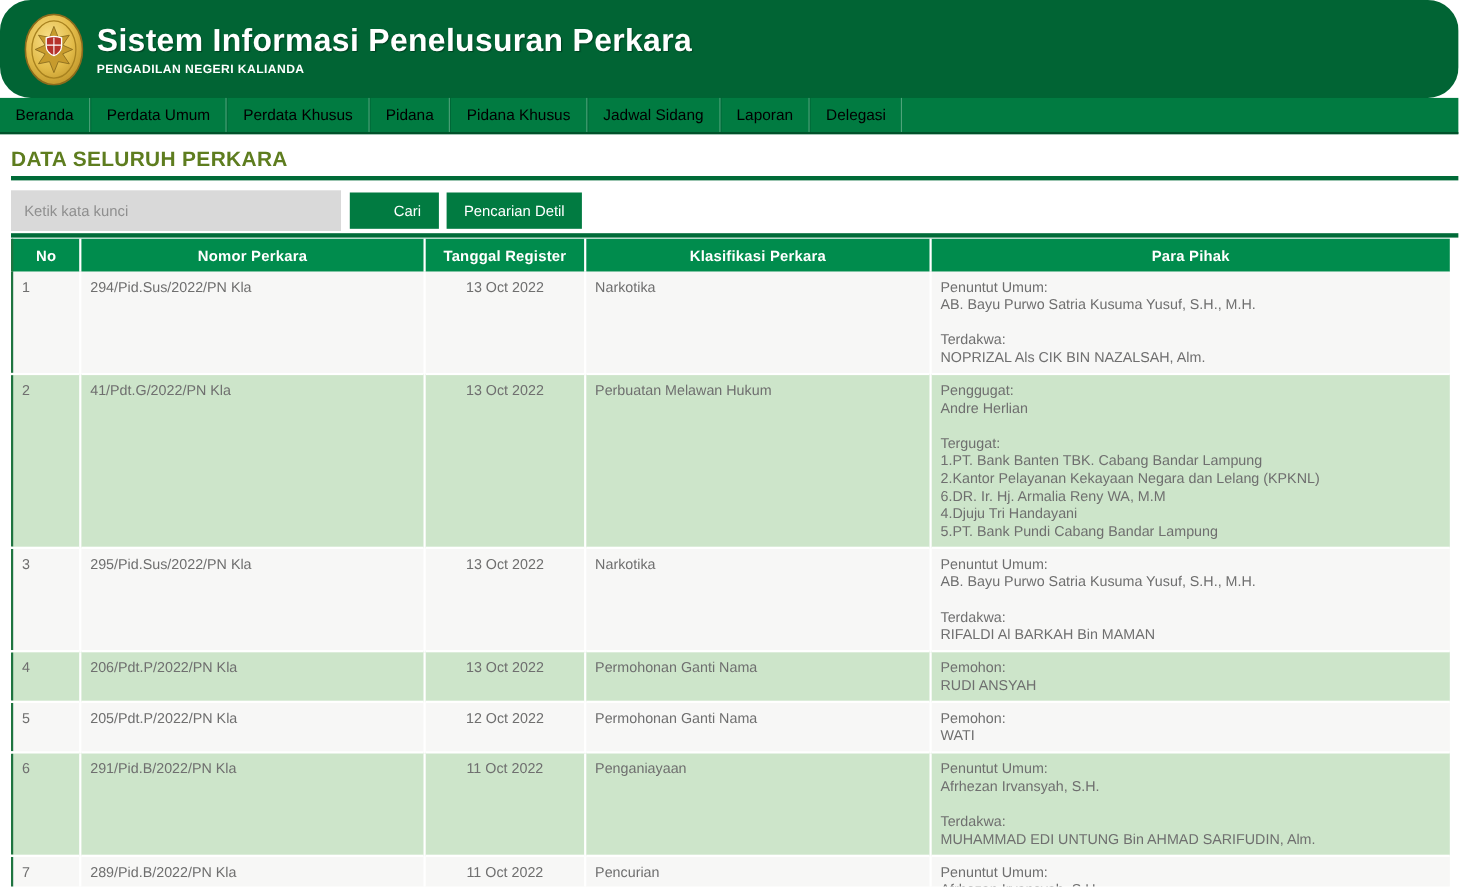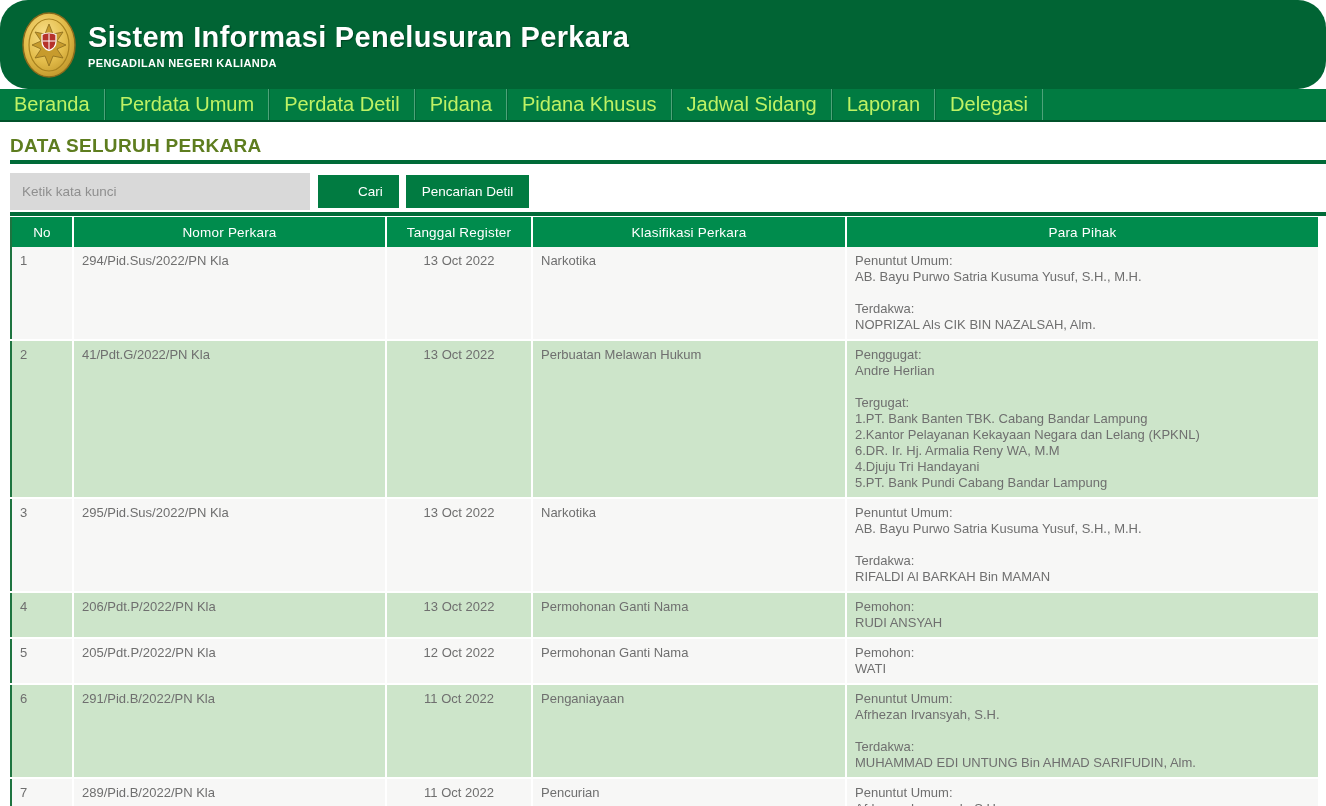--- a/index.html
+++ b/index.html
@@ -23,41 +23,41 @@
   .site-header{height:89px;background:var(--header-green);display:flex;align-items:center;
     padding-left:22px;border-radius:28px;}
   .logo-wrap{width:54px;height:66px;flex:0 0 auto;}
   .header-text{margin-left:12px;color:#fff;}
   .header-title{font-size:29px;font-weight:bold;letter-spacing:.3px;
     text-shadow:1px 1px 1px rgba(0,0,0,.35);}
   .header-subtitle{font-size:11px;font-weight:bold;letter-spacing:.4px;margin-top:3px;}
   
   .main-nav{height:33px;background:var(--nav-green);display:flex;align-items:stretch;
     border-bottom:2px solid var(--nav-border);}
-  .nav-item{color:#bef264;font-size:20px;line-height:31px;padding:0 14px;cursor:pointer;
+  .nav-item{color:#000000;font-size:14px;line-height:31px;padding:0 14px;cursor:pointer;
     border-right:1px solid rgba(255,255,255,.30);border-left:1px solid rgba(0,0,0,.15);
     white-space:nowrap;}
   .nav-item:first-child{border-left:none;}
   
   .content{padding:13px 0 0 10px;}
   .page-title{color:var(--title-olive);font-size:19px;font-weight:bold;letter-spacing:.3px;}
   .title-rule{height:4px;background:var(--rule-green);margin-top:3px;}
   .search-row{display:flex;margin-top:9px;align-items:center;}
   .search-input{width:300px;height:37px;background:var(--input-bg);border:none;outline:none;
     padding:0 12px;font-size:13.5px;color:#666;font-family:inherit;}
   .search-input::placeholder{color:#8f8f8f;opacity:1;}
   .btn{height:33px;background:var(--button-green);color:#fff;border:none;cursor:pointer;
     font-size:13.5px;font-family:inherit;padding:0 16px;}
   .btn-cari{margin-left:8px;padding-left:40px;}
   .btn-detail{margin-left:7px;}
   .table-rule{height:4px;background:var(--rule-green);margin-top:2px;}
   
   table.case-table{border-collapse:collapse;table-layout:fixed;width:1308px;margin-top:1px;
     border-left:2px solid var(--table-left-border);}
-  .case-table thead th{background:var(--thead-green);color:#fff;font-weight:normal;
+  .case-table thead th{background:var(--thead-green);color:#fff;font-weight:bold;
     font-size:13.5px;height:30px;text-align:center;letter-spacing:.2px;}
   .case-table th + th, .case-table td + td{border-left:2px solid #fff;}
   .case-table tbody tr{background:var(--row-white);border-bottom:2px solid #fff;}
   .case-table tbody tr.alt{background:var(--row-alt-green);}
   .case-table td{vertical-align:top;color:var(--cell-text);font-size:13px;line-height:16px;
     padding:6px 8px;}
   .cell-no{padding-left:10px;}
   .cell-nomor{padding-left:20px;}
   .cell-tanggal{text-align:center;}
   .cell-pihak{white-space:pre-line;}
@@ -85,21 +85,21 @@
   </div>
   <div class="header-text">
     <div class="header-title">Sistem Informasi Penelusuran Perkara</div>
     <div class="header-subtitle">PENGADILAN NEGERI KALIANDA</div>
   </div>
 </header>
 
 <nav class="main-nav">
     <div class="nav-item">Beranda</div>
     <div class="nav-item">Perdata Umum</div>
-    <div class="nav-item">Perdata Detil</div>
+    <div class="nav-item">Perdata Khusus</div>
     <div class="nav-item">Pidana</div>
     <div class="nav-item">Pidana Khusus</div>
     <div class="nav-item">Jadwal Sidang</div>
     <div class="nav-item">Laporan</div>
     <div class="nav-item">Delegasi</div>
   </nav>
 
 <div class="content">
   <h1 class="page-title">DATA SELURUH PERKARA</h1>
   <div class="title-rule"></div>

